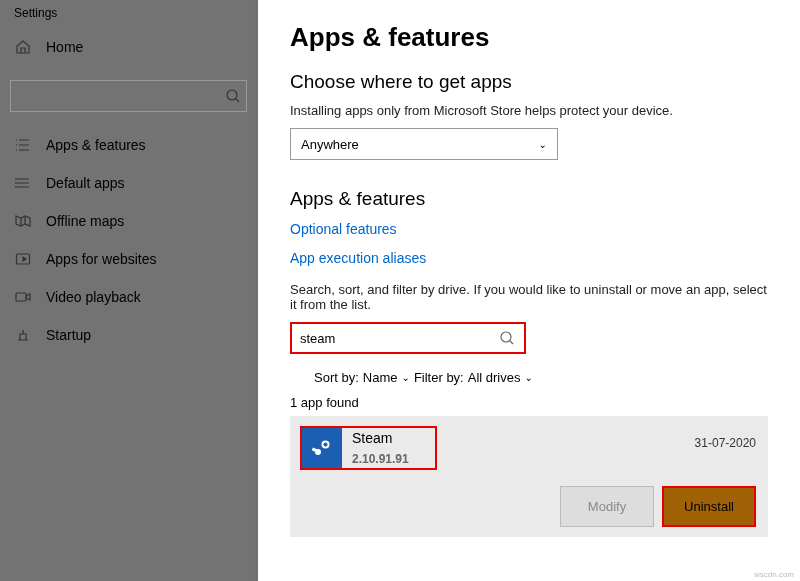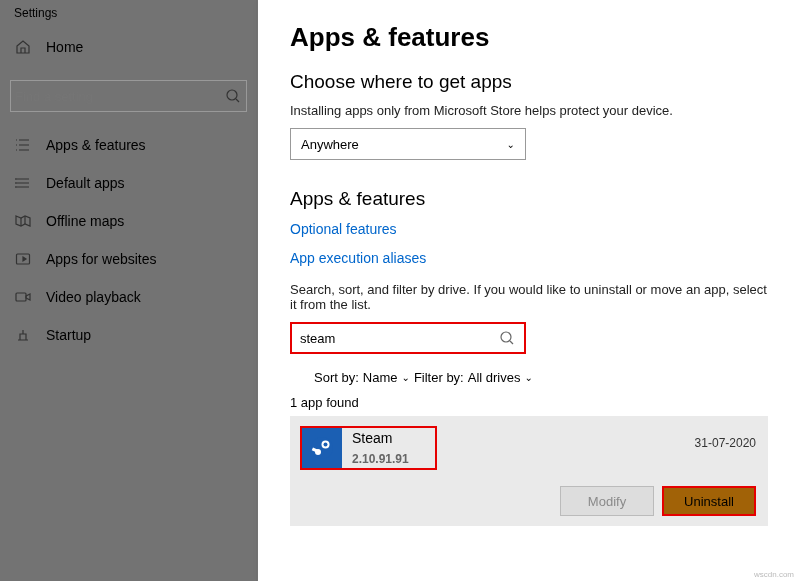--- a/index.html
+++ b/index.html
@@ -10,37 +10,37 @@
 .home-row, .nav-row { display: flex; align-items: center; gap: 14px; padding: 10px 14px; font-size: 14px; cursor: pointer; }
 .search-box { margin: 14px 10px 14px; border: 1px solid #999; height: 32px; display: flex; align-items: center; padding: 0 4px; justify-content: space-between; }
 .search-box input { border: none; outline: none; font-size: 13px; flex: 1; background: transparent; }
 .section-label { font-weight: 600; font-size: 13px; padding: 4px 14px 12px; }
 .icon { width: 18px; height: 18px; display: inline-flex; align-items: center; justify-content: center; color: #333; flex-shrink: 0; }
 .icon svg { width: 16px; height: 16px; }
 .main { flex: 1; padding: 22px 32px 8px; overflow-y: auto; position: relative; }
 h1 { font-weight: 600; font-size: 26px; margin-bottom: 18px; }
 h2 { font-weight: 400; font-size: 19px; margin-bottom: 10px; }
 .helper { font-size: 13px; color: #222; margin-bottom: 10px; }
-.dropdown { border: 1px solid #999; width: 236px; height: 32px; display: flex; align-items: center; justify-content: space-between; padding: 0 10px; font-size: 13px; margin-bottom: 28px; cursor: pointer; }
+.dropdown { border: 1px solid #999; width: 268px; height: 32px; display: flex; align-items: center; justify-content: space-between; padding: 0 10px; font-size: 13px; margin-bottom: 28px; cursor: pointer; }
 .link { color: #0066cc; font-size: 14px; margin-bottom: 12px; display: inline-block; cursor: pointer; }
 .app-search { border: 2px solid #e60000; width: 236px; height: 32px; display: flex; align-items: center; justify-content: space-between; padding: 0 8px; margin-bottom: 12px; }
 .app-search input { border: none; outline: none; font-size: 13px; flex: 1; }
 .sort-row { font-size: 13px; padding: 4px 4px 10px; display: flex; gap: 4px; margin-left: 20px; }
 .sort-item { display: inline-flex; align-items: center; gap: 4px; cursor: pointer; }
 .found { font-size: 13px; margin-bottom: 6px; }
 .app-card { background: #eaeaea; padding: 10px 12px 10px 10px; }
 .app-top { display: flex; align-items: flex-start; justify-content: space-between; }
 .app-left { display: flex; gap: 10px; border: 2px solid #e60000; padding: 0 26px 0 0; align-items: flex-start; }
 .app-icon { width: 40px; height: 40px; background: #1b5fb3; display: flex; align-items: center; justify-content: center; }
 .app-meta { padding-top: 2px; }
 .app-name { font-size: 14px; }
 .app-ver { font-size: 12px; color: #666; margin-top: 6px; font-weight: bold; }
 .app-date { font-size: 12px; color: #333; padding-top: 10px; }
 .btn-row { display: flex; justify-content: flex-end; gap: 8px; margin-top: 16px; }
-.btn { width: 94px; height: 30px; border: 1px solid #bbb; background: #ddd; font-size: 13px; display: flex; align-items: center; justify-content: center; cursor: pointer; }
+.btn { width: 94px; height: 41px; border: 1px solid #bbb; background: #ddd; font-size: 13px; display: flex; align-items: center; justify-content: center; cursor: pointer; }
 .btn.disabled { color: #8a8a8a; cursor: default; }
 .btn.uninstall { border: 2px solid #e60000; background: #a16207; color: #000; }
 .chev { font-size: 10px; }
 .watermark { position: absolute; right: 6px; bottom: 2px; font-size: 8px; color: #bbb; }
 </style>
 </head>
 <body>
 
 <div class="sidebar">
   <div class="title">Settings</div>

